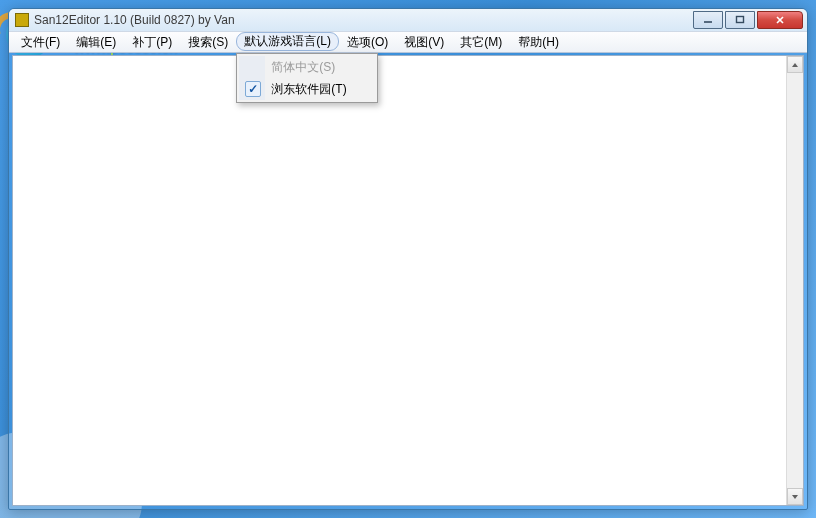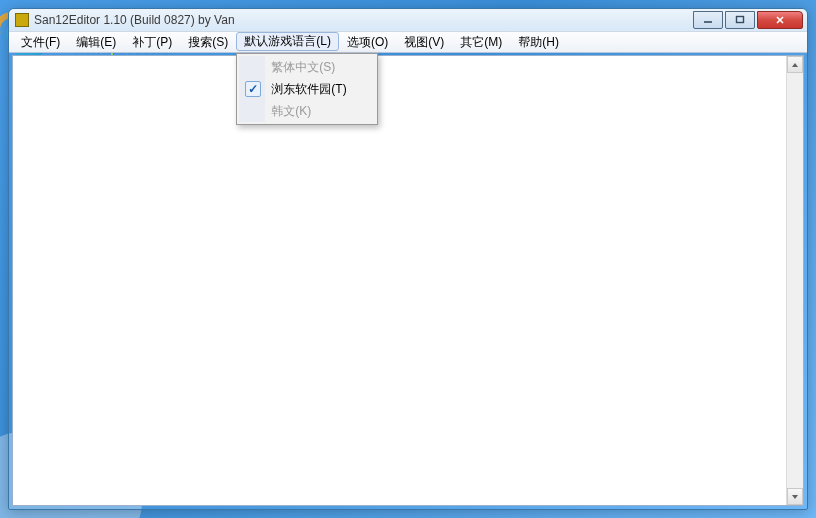--- a/index.html
+++ b/index.html
@@ -20,21 +20,21 @@
   .titlebar { height: 22px; background: linear-gradient(#ecf4fb, #d8e8f7); border-radius: 5px 5px 0 0; display: flex; align-items: center; padding: 0 4px 0 6px; position: relative; }
   .titlebar .icon { width: 14px; height: 14px; background: #c9a90b; border: 1px solid #7a6a08; margin-right: 5px; display: inline-block; }
   .titlebar .title { font-size: 12px; color: #3b3b3b; flex: 1; white-space: nowrap; }
   .winbtns { display: flex; gap: 0; margin-left: auto; }
   .winbtn { width: 30px; height: 18px; border: 1px solid #4f6a85; border-radius: 0 0 2px 2px; background: linear-gradient(#e5eef8,#c8dbef); display:flex; align-items:center; justify-content:center; font-size: 10px; margin-left: 2px; cursor: default; }
   .winbtn.close { width: 46px; background: linear-gradient(#f07f7f,#d34b42,#c8362f); border-color:#8f2b22; color:#fff; border-radius: 0 4px 2px 2px; }
   .winbtn svg { width: 10px; height: 10px; }
 
   .menubar { height: 22px; background: linear-gradient(#fdfdfe,#eef2f7); border-top: 1px solid #cfd9e6; border-bottom: 1px solid #b7c6da; display: flex; align-items: stretch; padding-left: 4px; font-size: 12px; color: #000; }
   .menuitem { padding: 0 8px; display:flex; align-items:center; cursor: default; white-space: nowrap; }
-  .menuitem.open { background: #e8effa; border: 1px solid #99b6dc; border-radius: 3px; padding: 0 7px; }
+  .menuitem.open { background: #e8effa; border: 1px solid #99b6dc; border-radius: 9px; padding: 0 7px; }
 
   .content { flex: 1; background: #fff; margin: 2px 3px 3px 3px; border: 1px solid #9cb1c9; position: relative; }
   .vscroll { position: absolute; top:0; right:0; bottom:0; width:17px; background:#f0f0f0; border-left:1px solid #dcdcdc; display:flex; flex-direction:column; }
   .sbtn { height:17px; background: linear-gradient(#f7f7f7,#e3e3e3); border:1px solid #c9c9c9; display:flex; align-items:center; justify-content:center; font-size:8px; color:#606060; }
   .strack { flex:1; background:#f0f0f0; }
 
   
   .dropdown { position: absolute; top: 21px; left: 0; background: #f2f2f2; border: 1px solid #9a9a9a; padding: 2px; box-shadow: 2px 3px 6px rgba(0,0,0,0.25); z-index: 10; min-width: 120px; }
   .dd-gutter { position:absolute; top:2px; left:2px; bottom:2px; width:26px; background:#e9edf3; }
   .dd-item { position:relative; height: 22px; display:flex; align-items:center; padding-left: 32px; padding-right: 28px; font-size: 12px; cursor: default; white-space: nowrap; }
@@ -92,28 +92,25 @@
     <div class="menuitem">
         <span>搜索(S)</span>
       </div>
     <div class="menuwrap">
       <div class="menuitem open">
           <span>默认游戏语言(L)</span>
         </div>
       <div class="dropdown">
         <div class="dd-gutter"></div>
         <div class="dd-item disabled">
-          <span>繁体中文(S)</span>
+          <span>简体中文(S)</span>
         </div>
         <div class="dd-item">
           <span class="dd-check">✓</span>
           <span>浏东软件园(T)</span>
-        </div>
-        <div class="dd-item disabled">
-          <span>韩文(K)</span>
         </div>
       </div>
     </div>
     <div class="menuitem">
         <span>选项(O)</span>
       </div>
     <div class="menuitem">
         <span>视图(V)</span>
       </div>
     <div class="menuitem">

